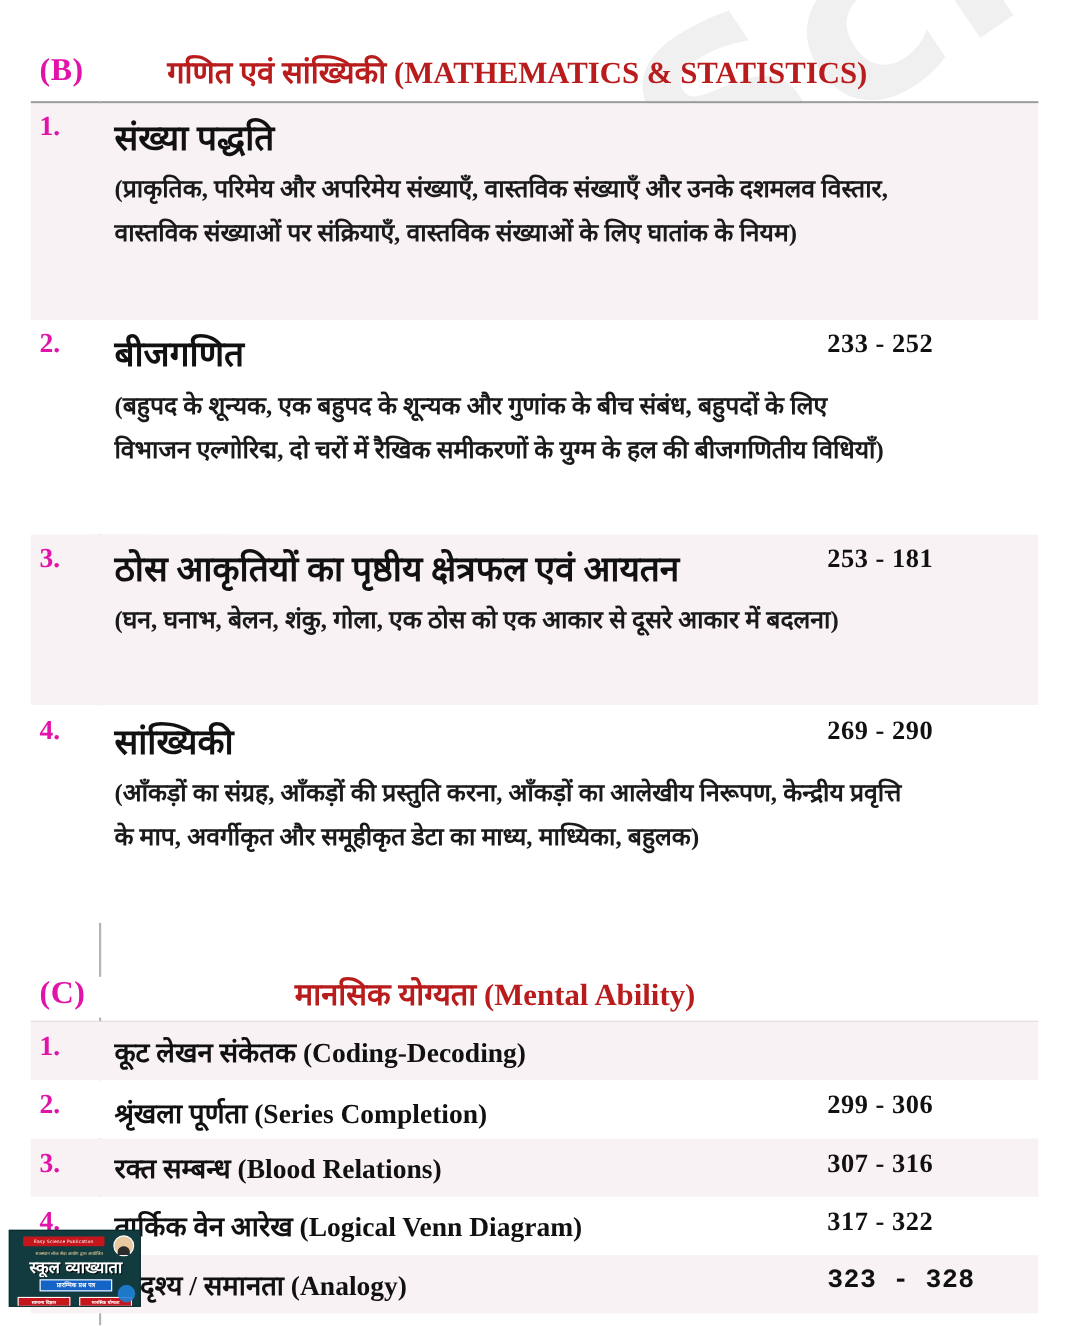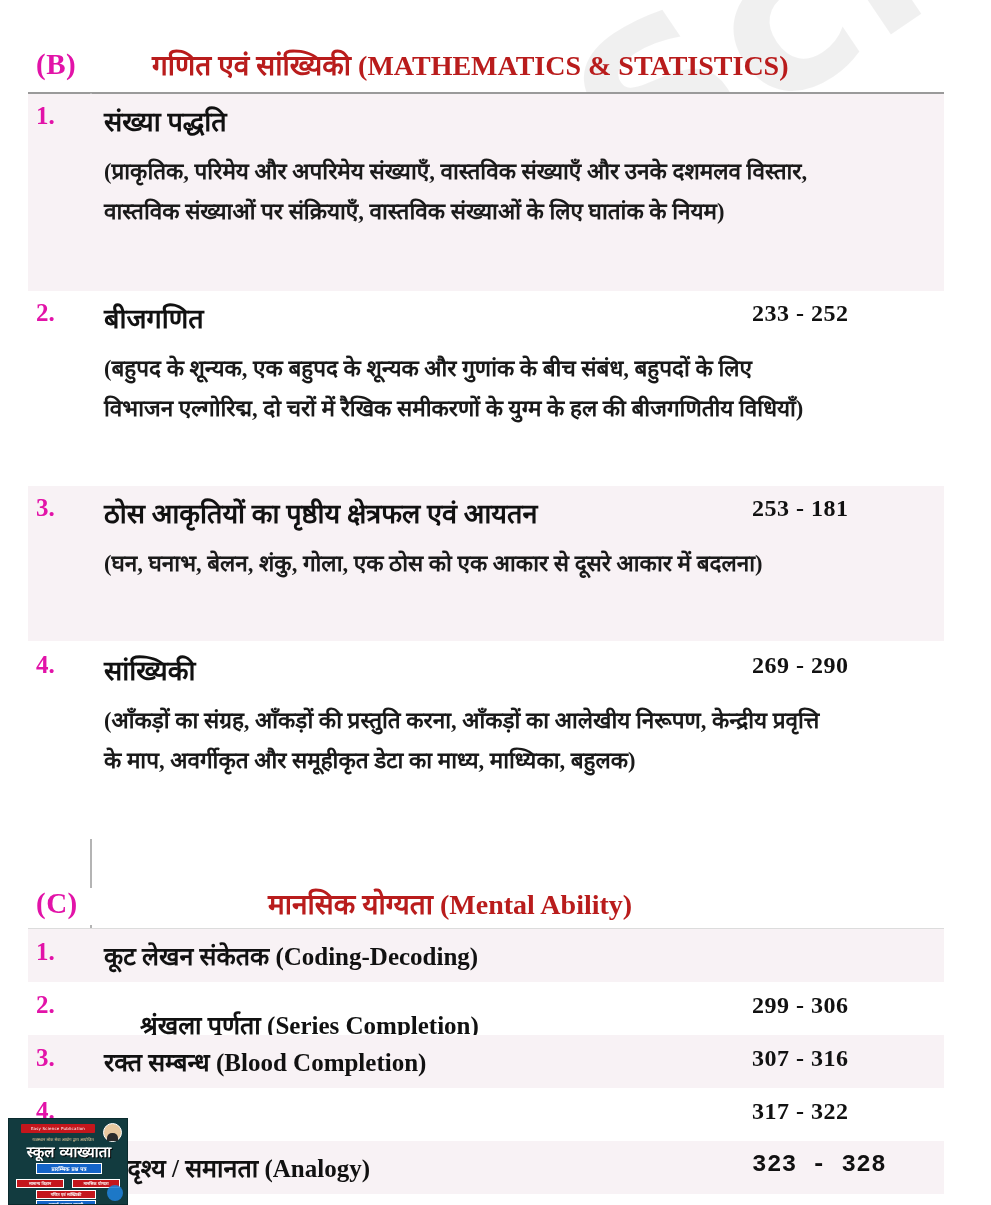--- a/index.html
+++ b/index.html
@@ -101,21 +101,21 @@
     left: 8px;
     width: 50px;
     text-align: left;
     font-size: 25px;
     font-weight: 700;
     color: #E213A8;
   }
   .row-title {
     position: absolute;
     left: 76px;
-    font-size: 27px;
+    font-size: 32px;
     font-weight: 700;
     color: #111111;
     white-space: nowrap;
   }
   .row-pages {
     position: absolute;
     right: 2px;
     width: 190px;
     text-align: left;
     font-size: 24px;
@@ -150,21 +150,21 @@
     height: 1px;
     background: #dcdcdc;
   }
 
   
   #book-thumb {
     position: absolute;
     left: 8px;
     top: 1118px;
     width: 120px;
-    height: 87px;
+    height: 70px;
     z-index: 9;
     background: #123b3f;
     border: 1px solid #0b2b2e;
     box-sizing: border-box;
     overflow: hidden;
     font-family: "DejaVu Sans", sans-serif;
   }
   #book-thumb .bt-pub {
     position: absolute;
     left: 12px; top: 5px;
@@ -313,32 +313,33 @@
 
   <div class="hline" style="top:928px;"></div>
 
   <div class="row shaded" style="top:929px; height:53px;">
     <span class="row-num" style="top:9px;">1.</span>
     <span class="srow-title" style="top:9px;">कूट लेखन संकेतक (Coding-Decoding)</span>
   </div>
 
   <div class="row plain" style="top:982px; height:53px;">
     <span class="row-num" style="top:9px;">2.</span>
-    <span class="srow-title" style="top:25px;margin-left:36px;">श्रृंखला पूर्णता (Series Completion)</span>
+    <span class="srow-title" style="top:12px;">श्रृंखला पूर्णता (Series Completion)</span>
     <span class="row-pages" style="top:10px;">299 - 306</span>
   </div>
 
   <div class="row shaded" style="top:1035px; height:53px;">
     <span class="row-num" style="top:9px;">3.</span>
-    <span class="srow-title" style="top:9px;">रक्त सम्बन्ध (Blood Completion)</span>
+    <span class="srow-title" style="top:9px;">रक्त सम्बन्ध (Blood Relations)</span>
     <span class="row-pages" style="top:10px;">307 - 316</span>
   </div>
 
   <div class="row plain" style="top:1088px; height:53px;">
     <span class="row-num" style="top:9px;">4.</span>
+    <span class="srow-title" style="top:9px;">तार्किक वेन आरेख (Logical Venn Diagram)</span>
     <span class="row-pages" style="top:10px;">317 - 322</span>
   </div>
 
   <div class="row shaded" style="top:1141px; height:53px;">
     <span class="row-num" style="top:9px;">5.</span>
     <span class="srow-title" style="top:9px;">सादृश्य / समानता (Analogy)</span>
     <span class="row-pages" style="top:10px;font-family:Liberation Mono, monospace;">323 - 328</span>
   </div>
 
 </div>

